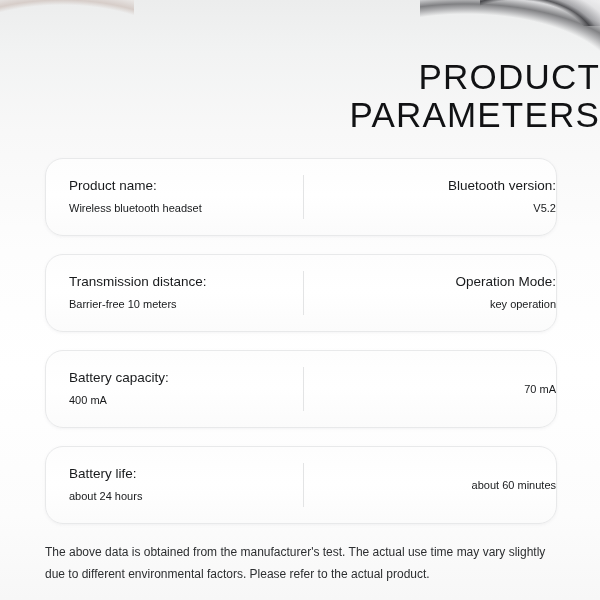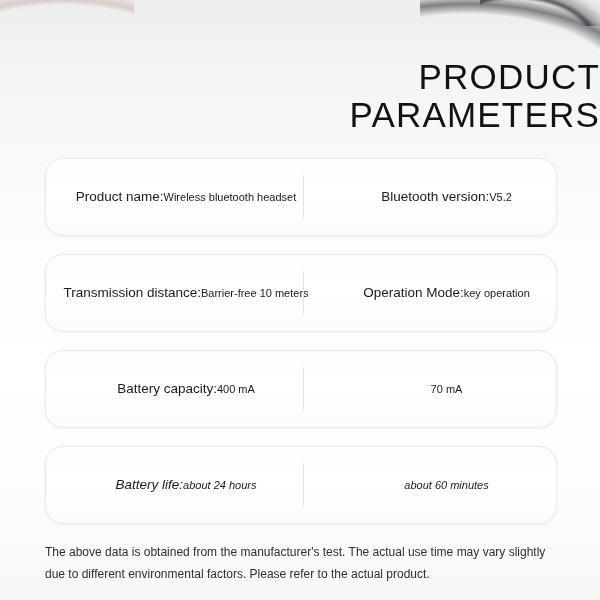--- a/index.html
+++ b/index.html
@@ -106,35 +106,35 @@
     margin-bottom: 18px;
     border: 1px solid #e8e9ea;
     border-radius: 18px;
     background: linear-gradient(180deg, #fdfdfd 0%, #ffffff 48%, #fbfbfb 100%);
     box-shadow: 0 1px 3px rgba(150,150,155,0.10);
     display: flex;
     align-items: center;
   }
   .param-card:last-child {
     margin-bottom: 17px;
-    font-style: italic;
   }
   .cell {
     box-sizing: border-box;
     display: flex;
-    flex-direction: row;
+    flex-direction: column;
     justify-content: center;
   }
   .cell.left {
     width: 257px;
     padding-left: 23px;
   }
   .cell.right {
     flex: 1;
     padding-left: 33px;
+    align-items: flex-end;
   }
   .divider {
     width: 1px;
     height: 44px;
     background: #e3e4e5;
     flex: none;
   }
   .cell-label {
     font-size: 13.5px;
     line-height: 22px;

